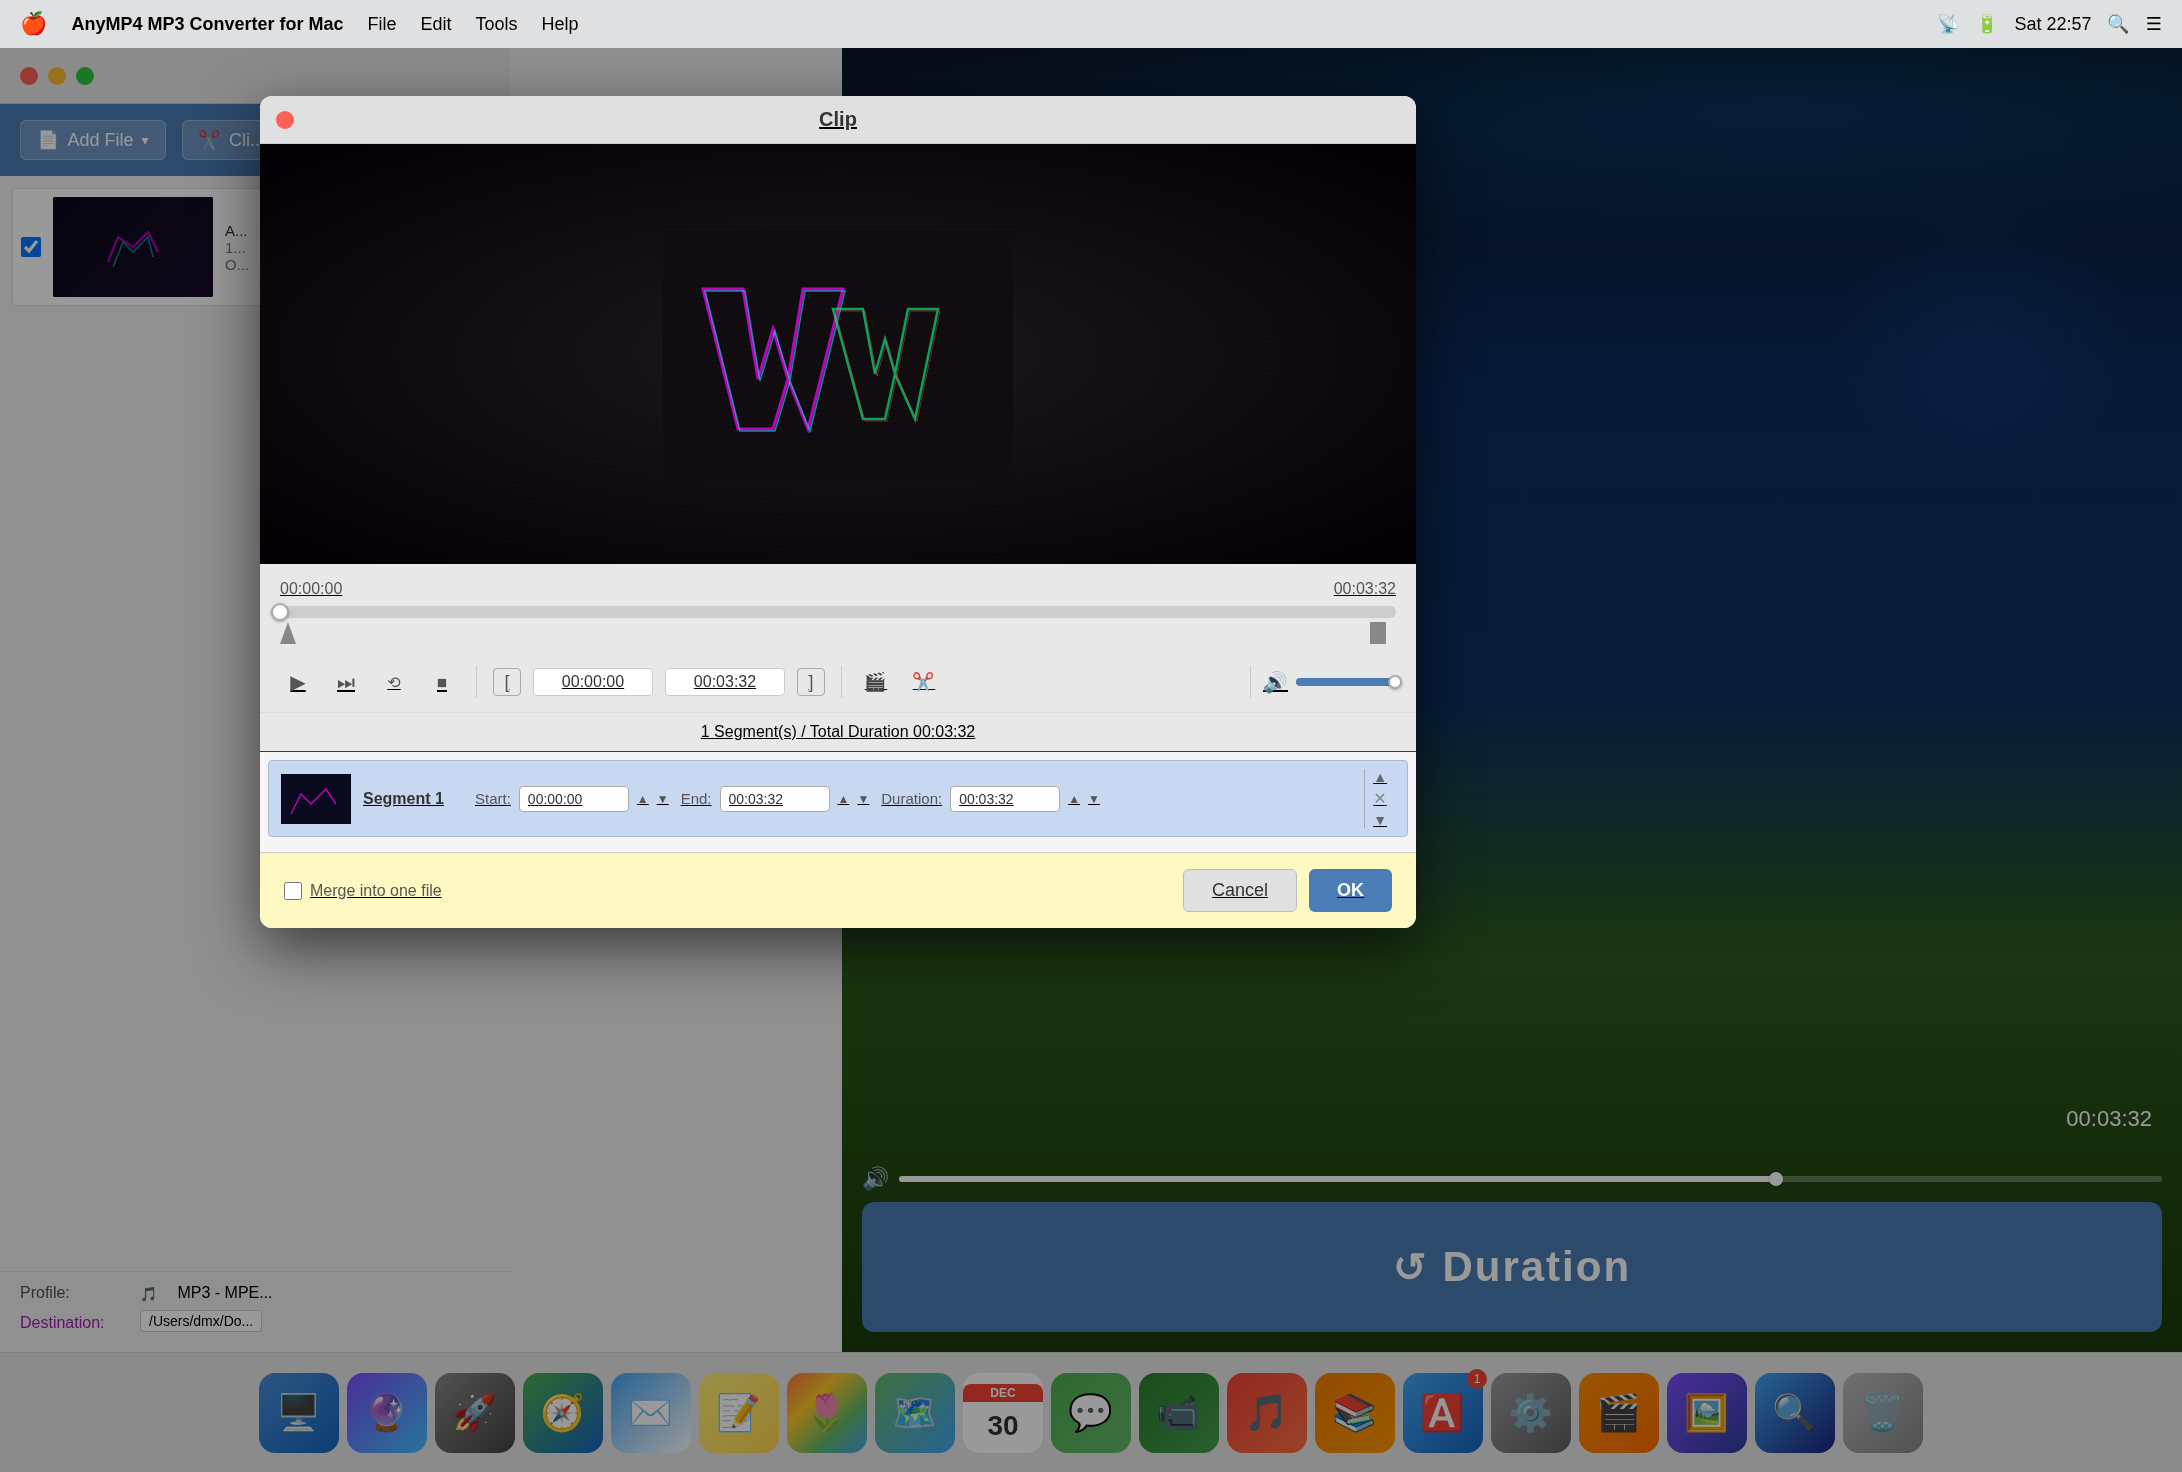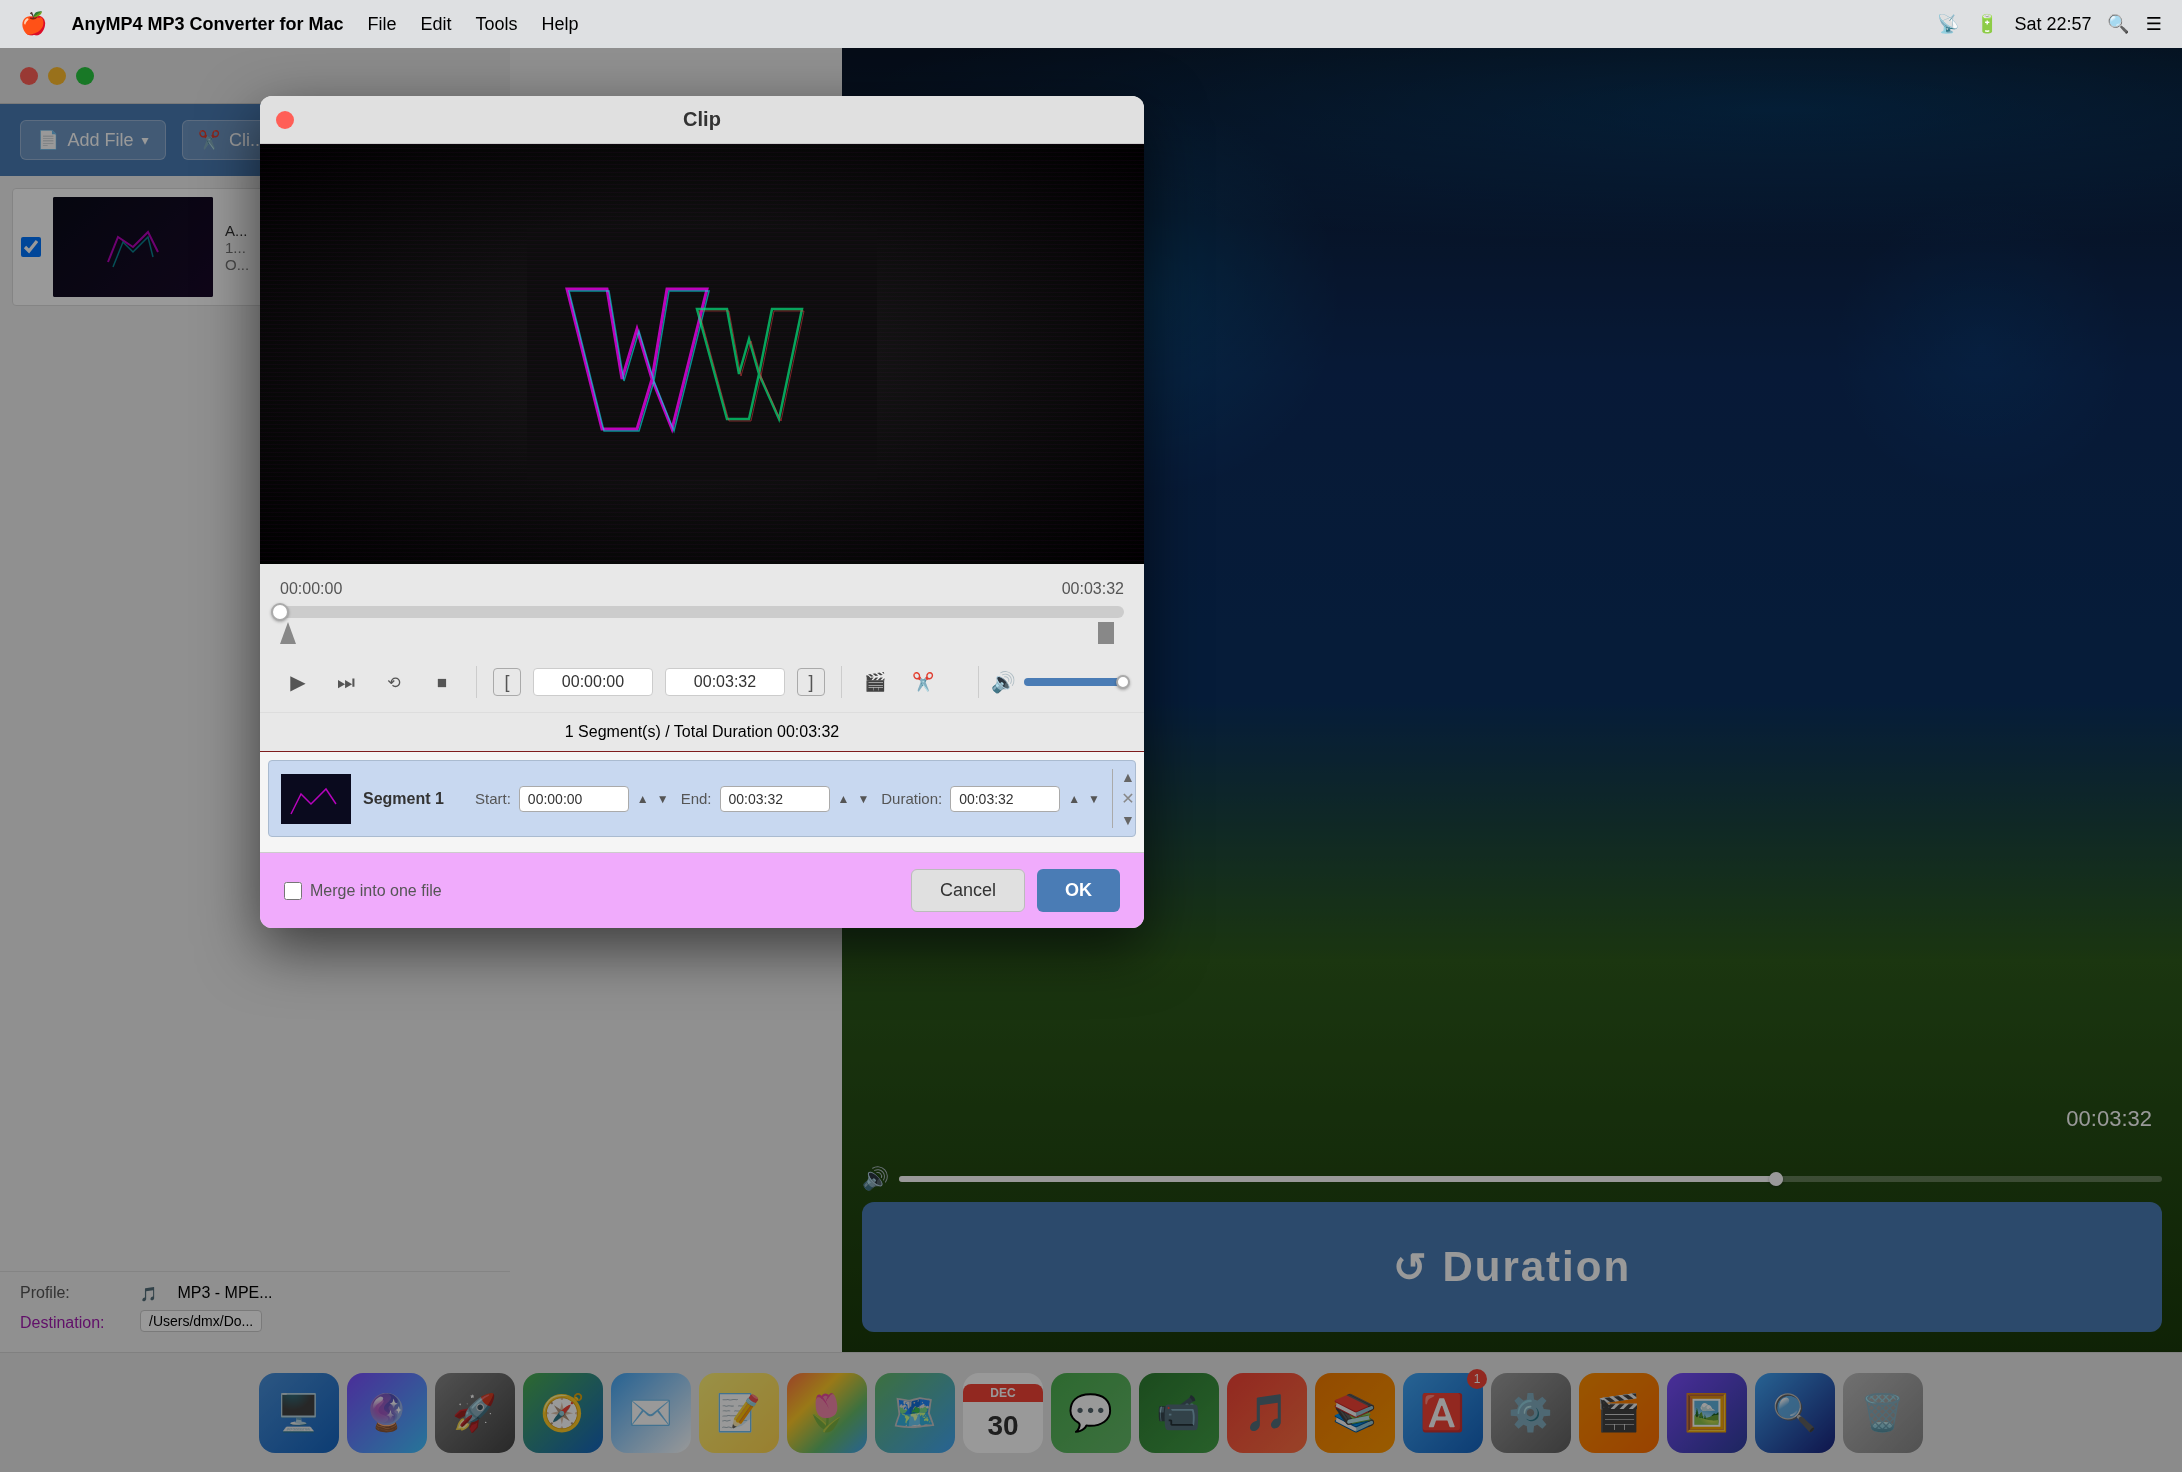--- a/index.html
+++ b/index.html
@@ -132,25 +132,26 @@
     .clip-dialog-overlay {
       position: absolute;
       top: 0; left: 0; right: 0; bottom: 0;
       z-index: 500;
       background: rgba(0,0,0,0.4);
     }
     .clip-dialog {
       position: absolute;
       top: 48px;
       left: 260px;
-      width: 884px;
+      width: 1156px;
       background: #f0f0f0;
       border-radius: 12px;
       box-shadow: 0 20px 60px rgba(0,0,0,0.6);
       overflow: hidden;
+      text-decoration: underline;
     }
     .clip-dialog-titlebar {
       height: 48px;
       background: #e0e0e0;
       display: flex;
       align-items: center;
       justify-content: center;
       position: relative;
       border-bottom: 1px solid #ccc;
     }
@@ -339,21 +340,21 @@
       font-size: 14px;
       color: #333;
       width: 110px;
     }
 
     
     .dialog-footer {
       display: flex;
       align-items: center;
       padding: 16px 24px;
-      background: #f0abfc;
+      background: #fef9c3;
       border-top: 1px solid #ccc;
       gap: 12px;
     }
     .merge-checkbox {
       display: flex;
       align-items: center;
       gap: 8px;
       font-size: 16px;
       color: #555;
     }

